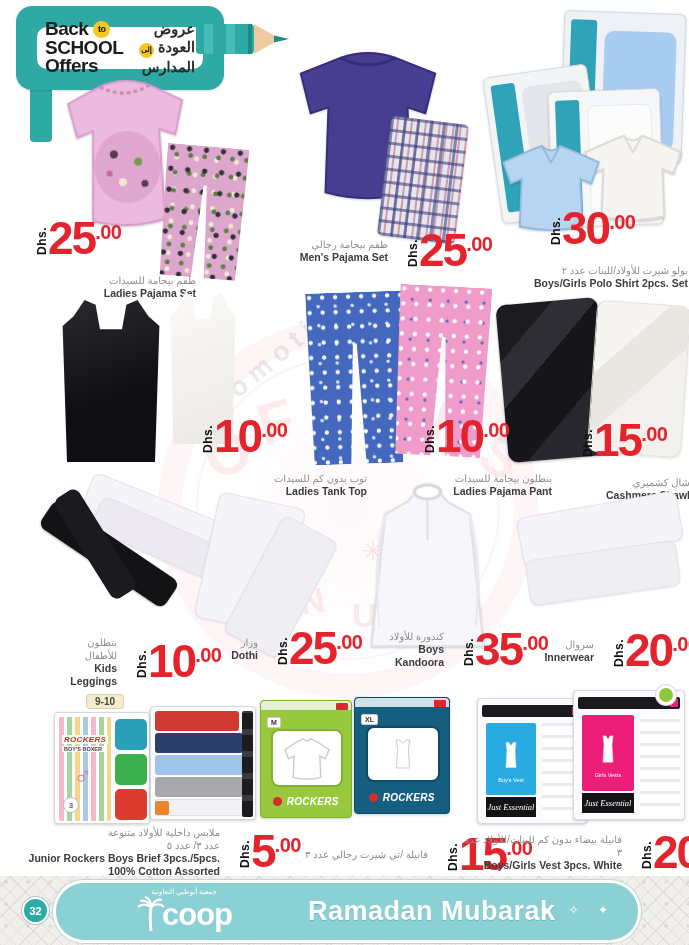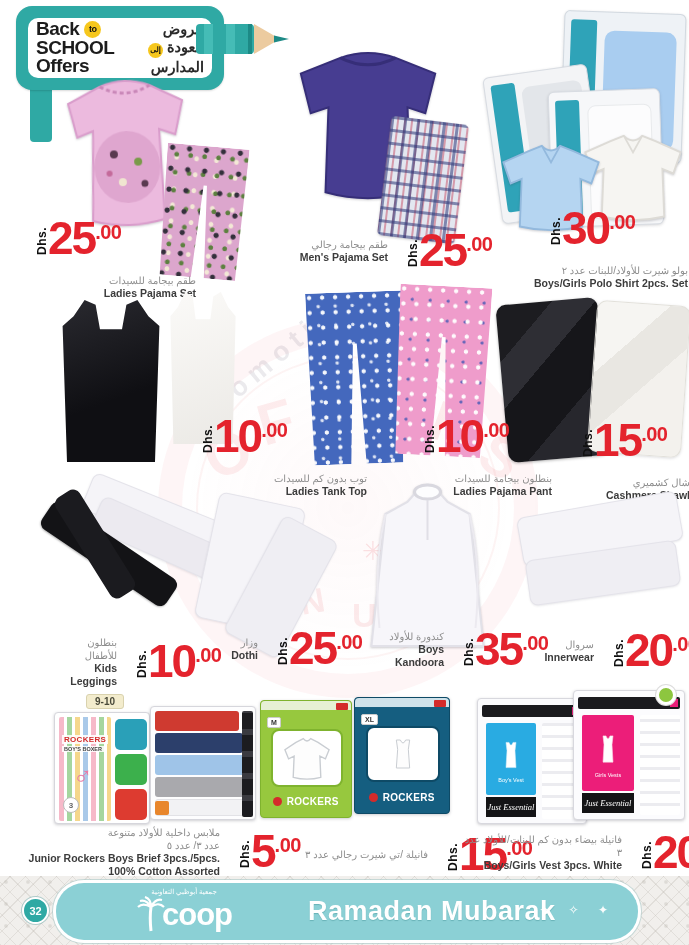--- a/index.html
+++ b/index.html
@@ -10,21 +10,21 @@
   .abs{position:absolute}
 
   
   .wm{position:absolute;pointer-events:none}
   .wm-circle{border-radius:50%}
   .wm-letter{font-weight:bold;color:rgba(228,60,70,.09)}
   .wm-site{font-weight:bold;font-size:25px;letter-spacing:4.5px;color:rgba(228,60,70,.15);white-space:nowrap}
   .wm-diag{font-weight:bold;font-size:27px;letter-spacing:7px;color:rgba(115,108,128,.14);transform:rotate(-40deg);transform-origin:left top;white-space:nowrap}
 
   
-  .sign{left:16px;top:6px;width:208px;height:84px;background:var(--teal);border-radius:16px;padding:12px;box-shadow:0 1px 2px rgba(0,0,0,.15)}
+  .sign{left:16px;top:6px;width:208px;height:84px;background:var(--teal);border-radius:16px;padding:21px;box-shadow:0 1px 2px rgba(0,0,0,.15)}
   .sign-in{width:100%;height:100%;background:#fff;border-radius:10px;display:flex;align-items:center;justify-content:space-between;padding:4px 8px}
   .sign-en{font-weight:bold;font-size:19px;line-height:.98;color:#1c1c1c;letter-spacing:-.5px}
   .sign-ar{direction:rtl;text-align:right;font-weight:bold;font-size:14.5px;line-height:1.25;color:#2a2a2a}
   .ybub{display:inline-flex;align-items:center;justify-content:center;background:#f6c71d;border-radius:50%;font-weight:bold;color:#111}
   .sign-post{left:30px;top:88px;width:22px;height:54px;background:var(--teal);border-radius:0 0 4px 4px}
 
   
   .pencil{left:196px;top:16px;width:96px;height:50px}
 
   
@@ -42,21 +42,21 @@
   
   .tank{clip-path:polygon(6% 16%,16% 10%,26% 0%,36% 3%,40% 18%,60% 18%,64% 3%,74% 0%,84% 10%,94% 16%,90% 100%,10% 100%)}
   .pants{clip-path:polygon(0% 0%,100% 0%,96% 100%,58% 100%,52% 30%,48% 30%,42% 100%,4% 100%)}
   .softshadow{filter:drop-shadow(0 1px 1px rgba(60,60,70,.25))}
   .fold{background:#f5f4f8;border:1px solid #e4e3ea;border-radius:8px;box-shadow:0 1px 2px rgba(80,80,95,.12)}
 
   
   .pack{position:absolute;border-radius:4px;box-shadow:0 1px 3px rgba(60,60,70,.25)}
   .size-tag{background:#f3eccd;border:1px solid #d9d2ae;border-radius:3px;font-weight:bold;font-size:10px;color:#4a4a3a;padding:1px 8px}
   .chip{position:absolute;background:#fff;border-radius:2px;font-weight:bold;font-size:7px;color:#333;padding:1px 3px;border:1px solid #ccc}
-  .rockers-wordmark{font-weight:bold;font-size:10px;letter-spacing:.3px}
+  .rockers-wordmark{font-weight:bold;font-style:italic;font-size:10px;letter-spacing:.3px}
   .pack-window{position:absolute;background:#fff;border-radius:8px;display:flex;align-items:center;justify-content:center}
   .vest-band{position:absolute;background:#141416;color:#fff;display:flex;align-items:center;justify-content:center}
   .script{font-family:"Liberation Serif",serif;font-style:italic;font-size:8.5px}
 
   
   .footer-strip{left:0;top:876px;width:689px;height:69px;background-color:#f1efec;
     background-image:repeating-linear-gradient(45deg,rgba(185,180,172,.28) 0 1px,transparent 1px 11px),
                      repeating-linear-gradient(-45deg,rgba(185,180,172,.28) 0 1px,transparent 1px 11px),
                      radial-gradient(circle at 6px 6px,rgba(185,180,172,.35) 1.2px,transparent 2.4px);
     background-size:auto,auto,22px 22px}

